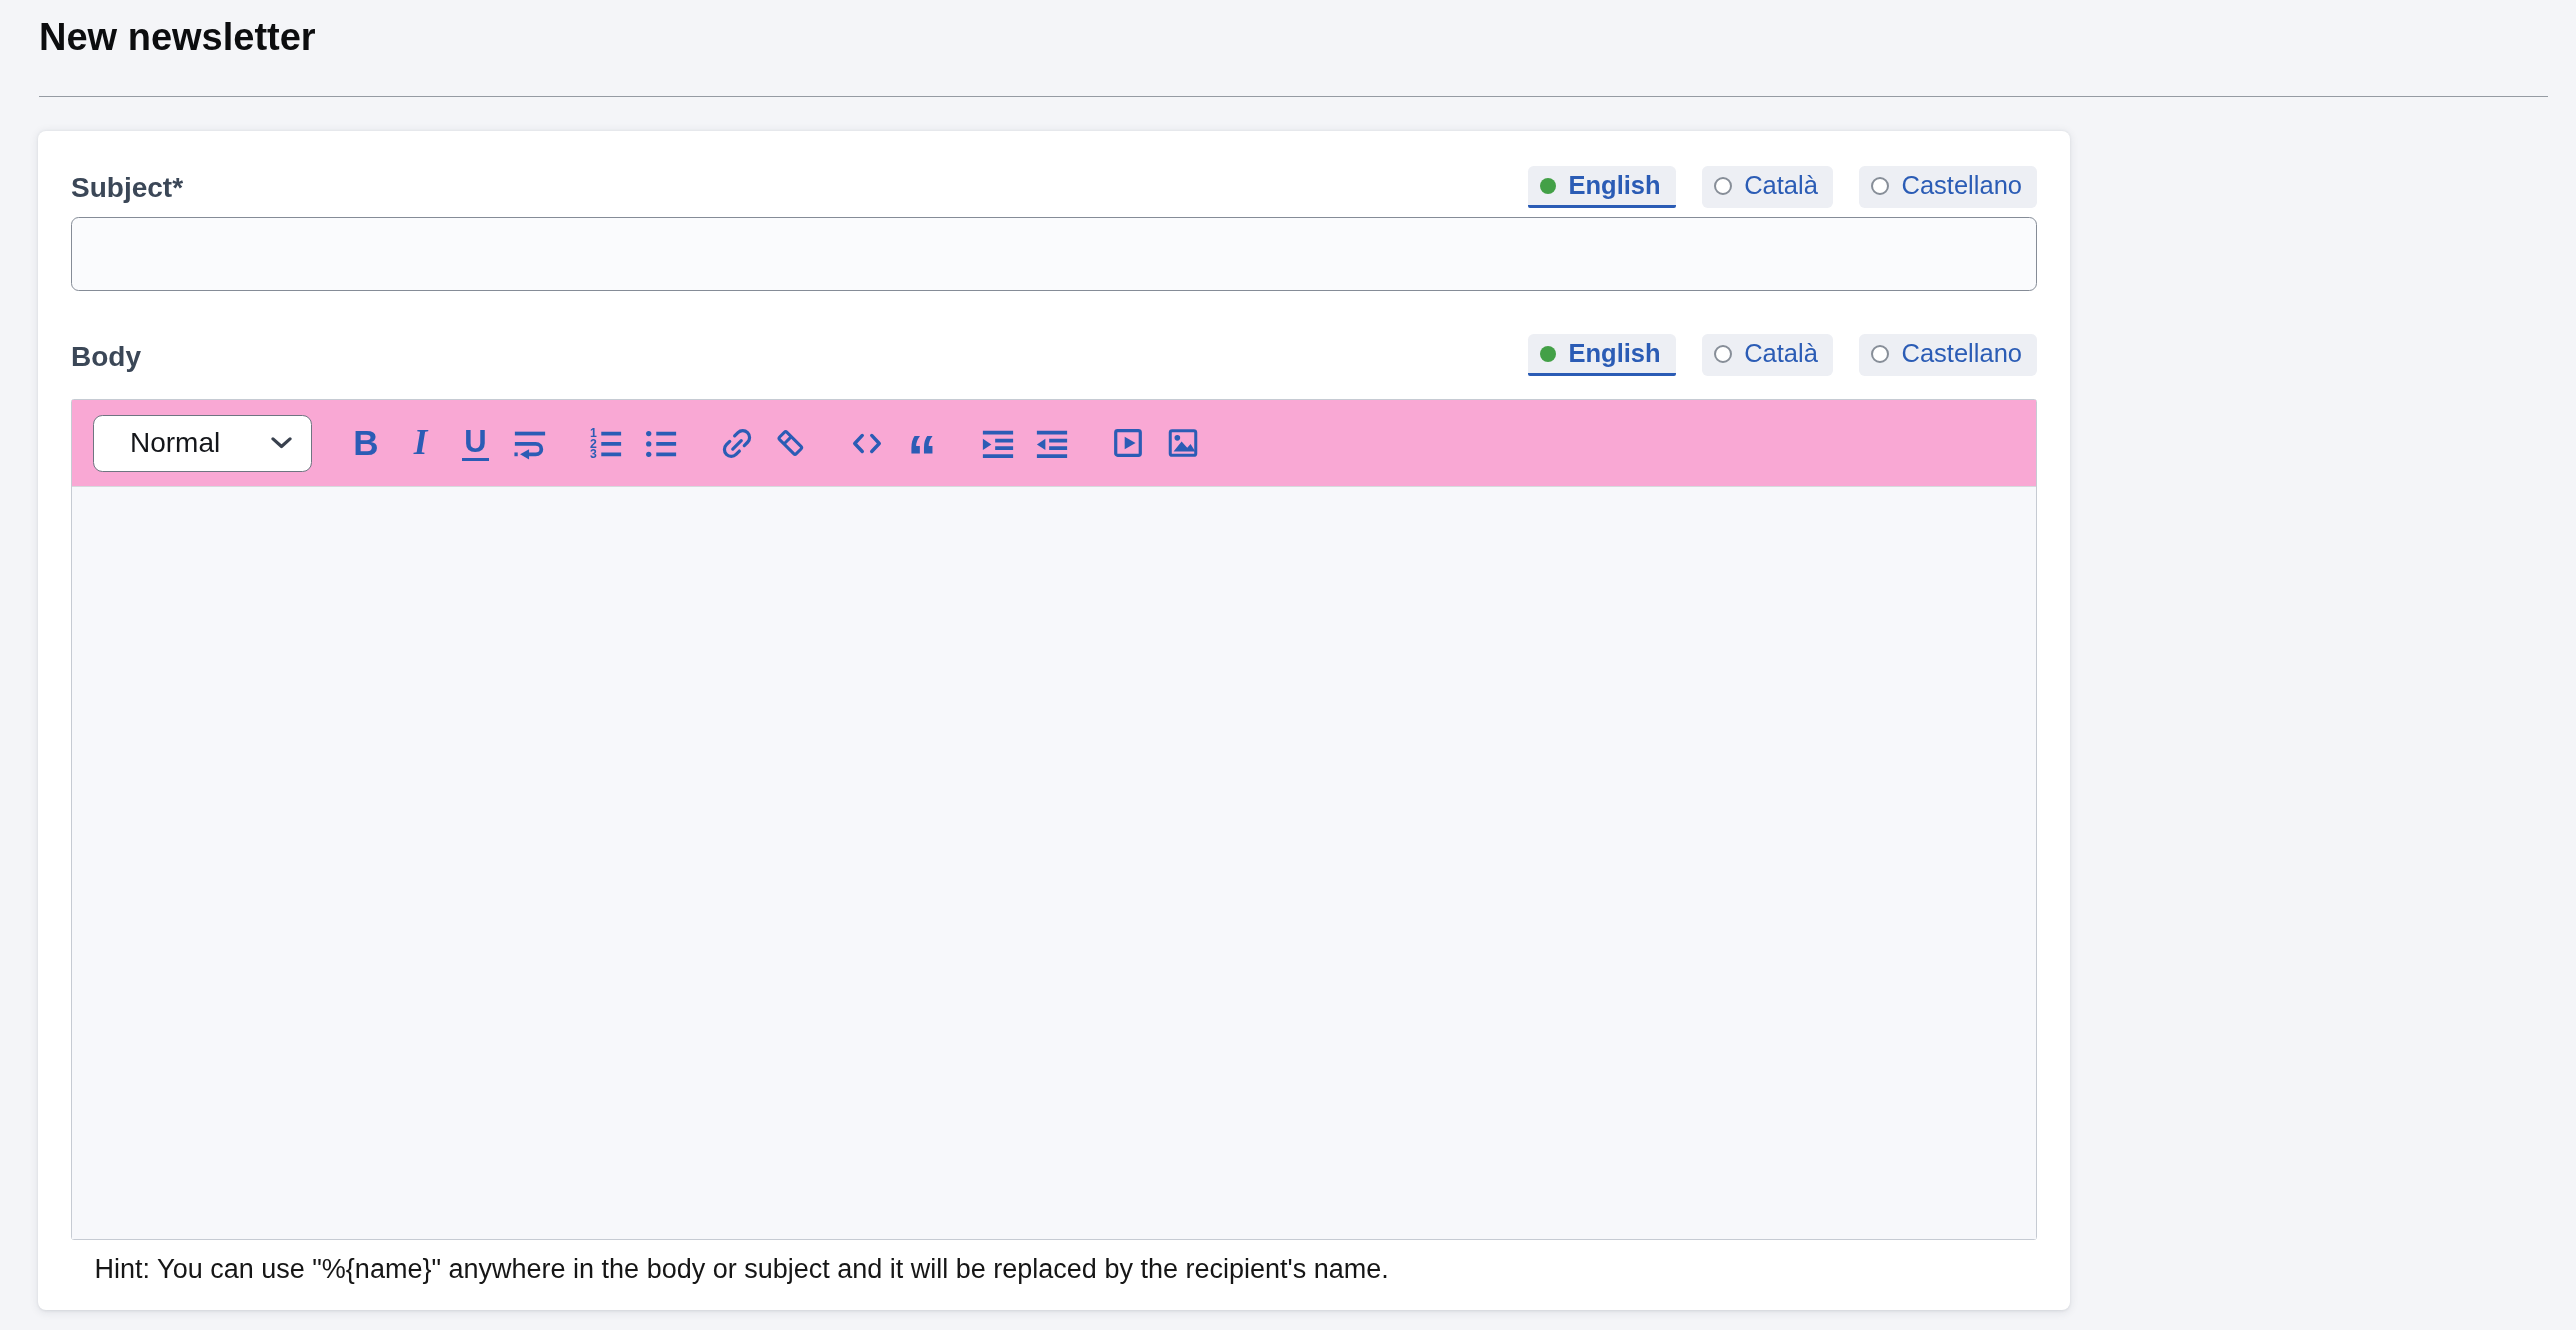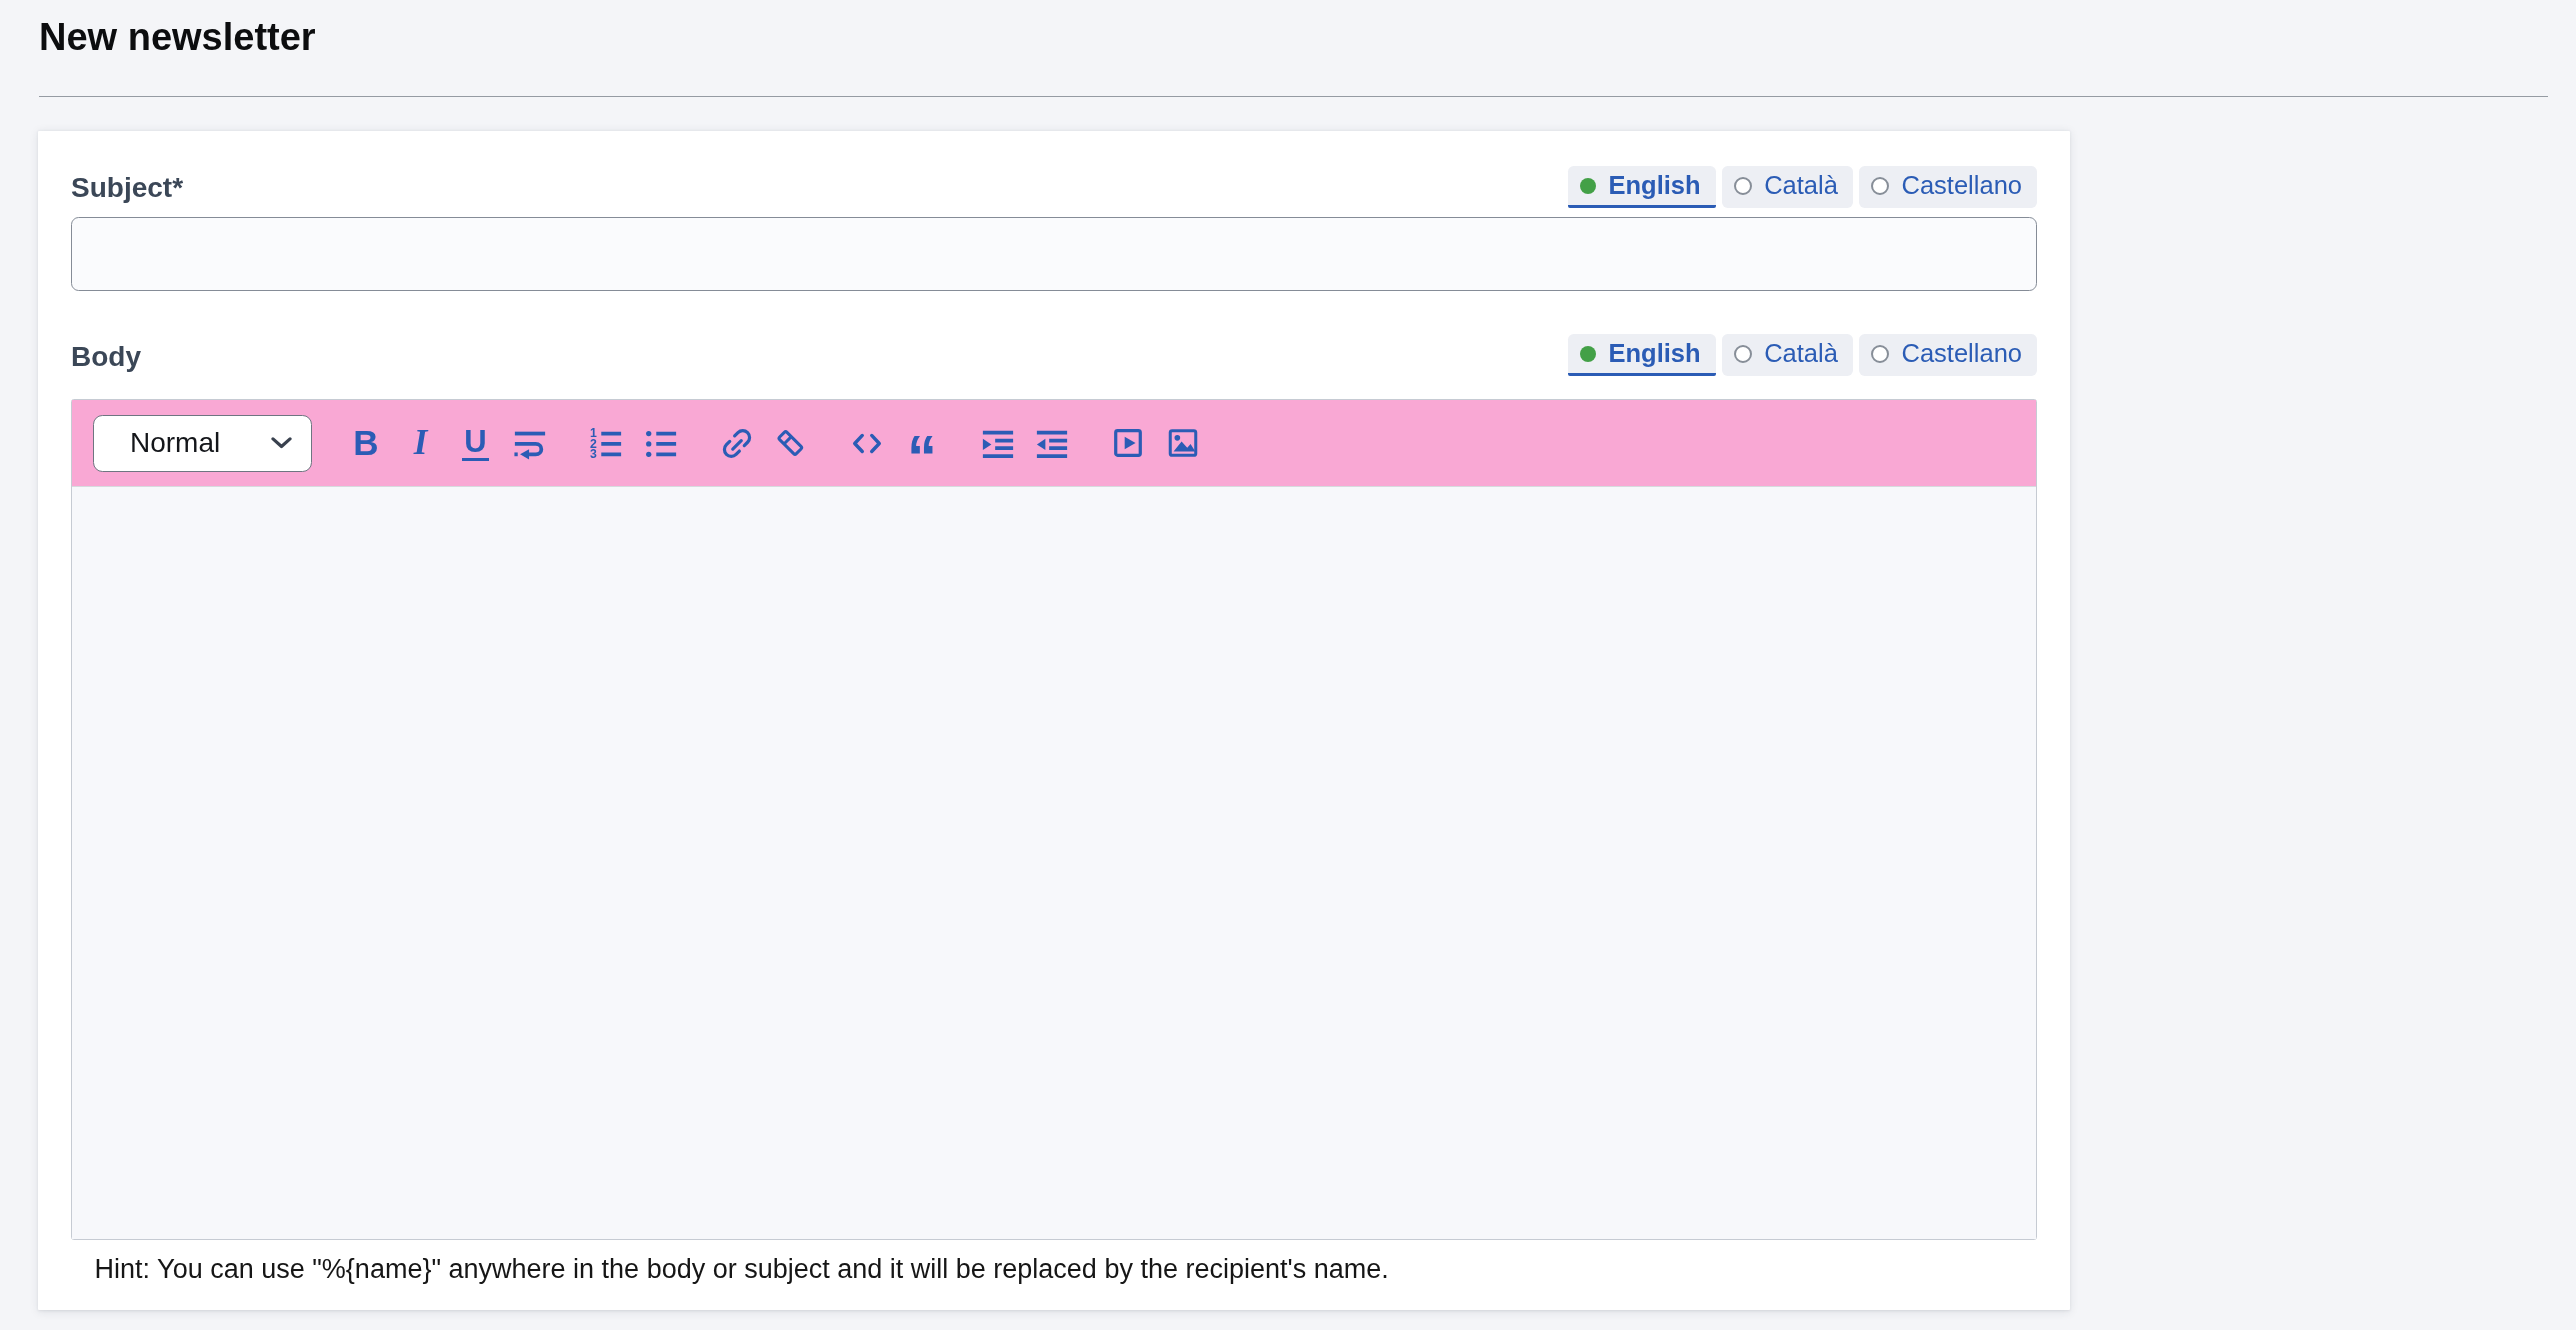--- a/index.html
+++ b/index.html
@@ -17,33 +17,33 @@
     line-height: 45px;
   }
   .title-divider {
     border: none; border-top: 1.9px solid #959ba3;
     margin: 36px 28px 0 39px;
   }
   .card {
     margin: 34px 0 0 38px;
     width: 2032px; height: 1179px;
     background: #ffffff;
-    border-radius: 1px;
+    border-radius: 8px;
     box-shadow: 0 1.9px 9.4px rgba(31,41,55,.10), 0 0.9px 2.8px rgba(31,41,55,.08);
     padding: 34px 33px 28px 33px;
   }
   .field-head {
     display: flex; justify-content: space-between; align-items: flex-end;
     height: 43px;
   }
   .field-label {
     font-size: 28px; font-weight: 700; color: #3b4757;
     padding-bottom: 3.8px;
   }
-  .lang-switcher { display: flex; gap: 6px; align-items: flex-start; margin-left: 31px; }
+  .lang-switcher { display: flex; gap: 26px; align-items: flex-start; margin-left: 31px; }
   .lang-item {
     display: flex; align-items: center; gap: 12.3px;
     background: #edeff4;
     border-radius: 5.7px;
     padding: 0 15px 0 12.3px;
     height: 42px;
     font-size: 25.5px; color: #2b5cb5;
     cursor: pointer;
     border-bottom: 3.8px solid transparent;
   }

